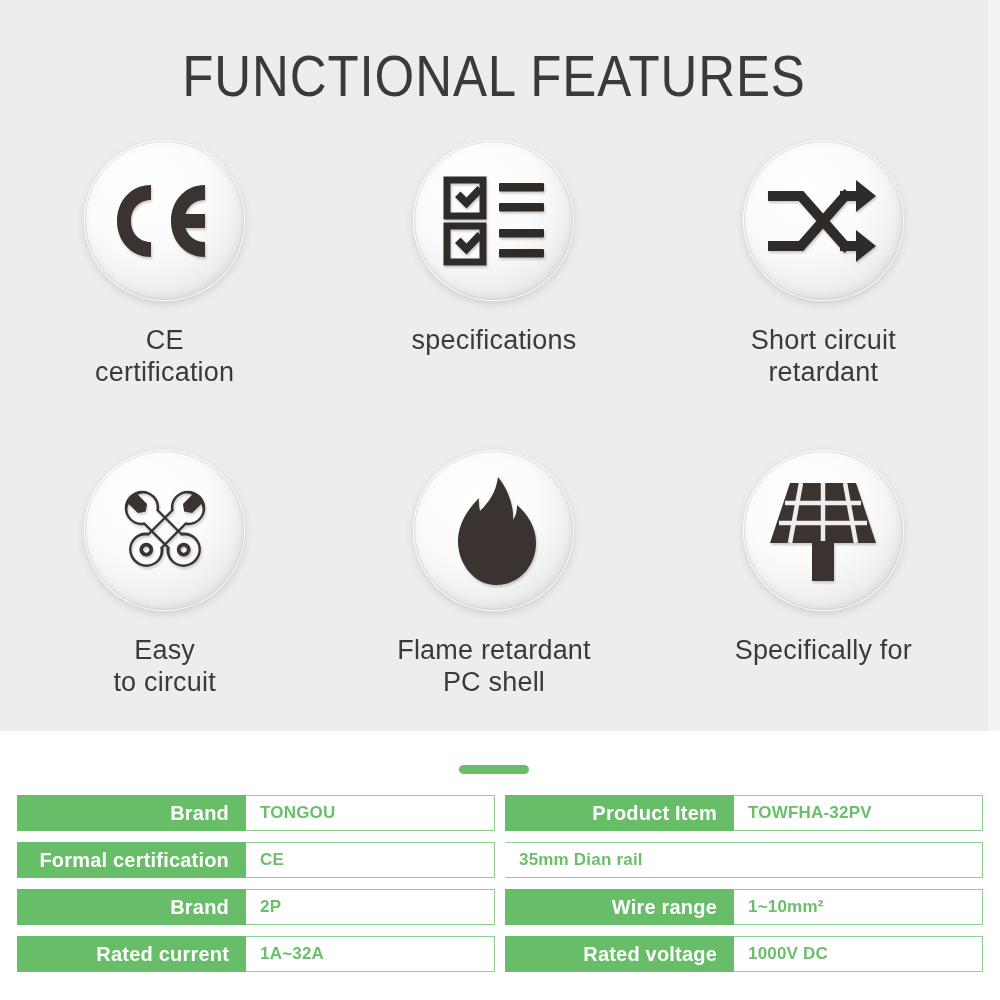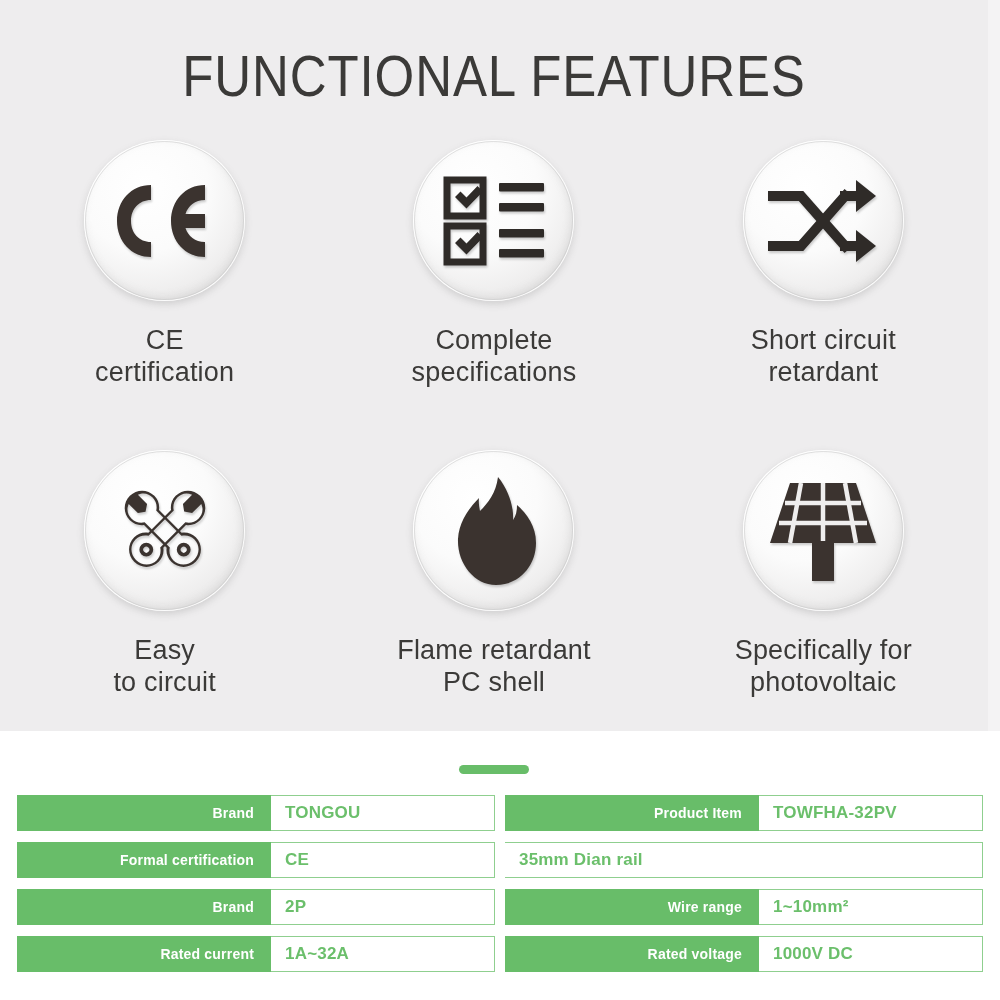--- a/index.html
+++ b/index.html
@@ -141,24 +141,24 @@
     width: 478px;
     display: flex;
     flex-direction: column;
     gap: 11px;
   }
   .spec-row {
     display: flex;
     height: 36px;
   }
   .spec-key {
-    width: 254px;
+    width: 229px;
     background: #68bd69;
     color: #ffffff;
-    font-size: 14px;
+    font-size: 20px;
     font-weight: 700;
     display: flex;
     align-items: center;
     justify-content: flex-end;
     padding-right: 17px;
     box-sizing: border-box;
     letter-spacing: 0.2px;
   }
   .spec-val {
     flex: 1;
@@ -210,21 +210,20 @@
             <path fill="#2f2b28" d="M13 68 l5.5 -5.5 l6 6 l11 -11.5 l5.5 5.5 l-16.5 17 z"></path>
             <g fill="#2f2b28">
               <rect x="57" y="8" width="45" height="8.5" rx="1"></rect>
               <rect x="57" y="28" width="45" height="8.5" rx="1"></rect>
               <rect x="57" y="54" width="45" height="8.5" rx="1"></rect>
               <rect x="57" y="74" width="45" height="8.5" rx="1"></rect>
             </g>
           </svg>
         </div>
         <div class="feature-label">
-          <span class="ln">Complete</span>
           <span class="ln">specifications</span>
         </div>
       </div>
 
       <div class="feature-cell">
         <div class="icon-circle">
           <svg width="110" height="86" viewBox="0 0 110 86" aria-hidden="true">
             <g stroke="#2f2b28" stroke-width="10" fill="none" stroke-linecap="square" stroke-linejoin="miter">
               <path d="M5 18 H33 L77 68"></path>
               <path d="M5 68 H33 L77 18"></path>
@@ -283,21 +282,20 @@
               <line x1="55" y1="4" x2="55" y2="64"></line>
               <line x1="77" y1="4" x2="88" y2="64"></line>
               <line x1="17" y1="24" x2="93" y2="24"></line>
               <line x1="11" y1="44" x2="99" y2="44"></line>
             </g>
             <rect x="44" y="62" width="22" height="40" fill="#3b332f"></rect>
           </svg>
         </div>
         <div class="feature-label">
           <span class="ln">Specifically for</span>
-          <span class="ln">photovoltaic</span>
         </div>
       </div>
 
     </div>
   </div>
 
   <div class="right-edge-strip"></div>
 
   <div class="divider-wrap">
     <div class="divider-bar"></div>

